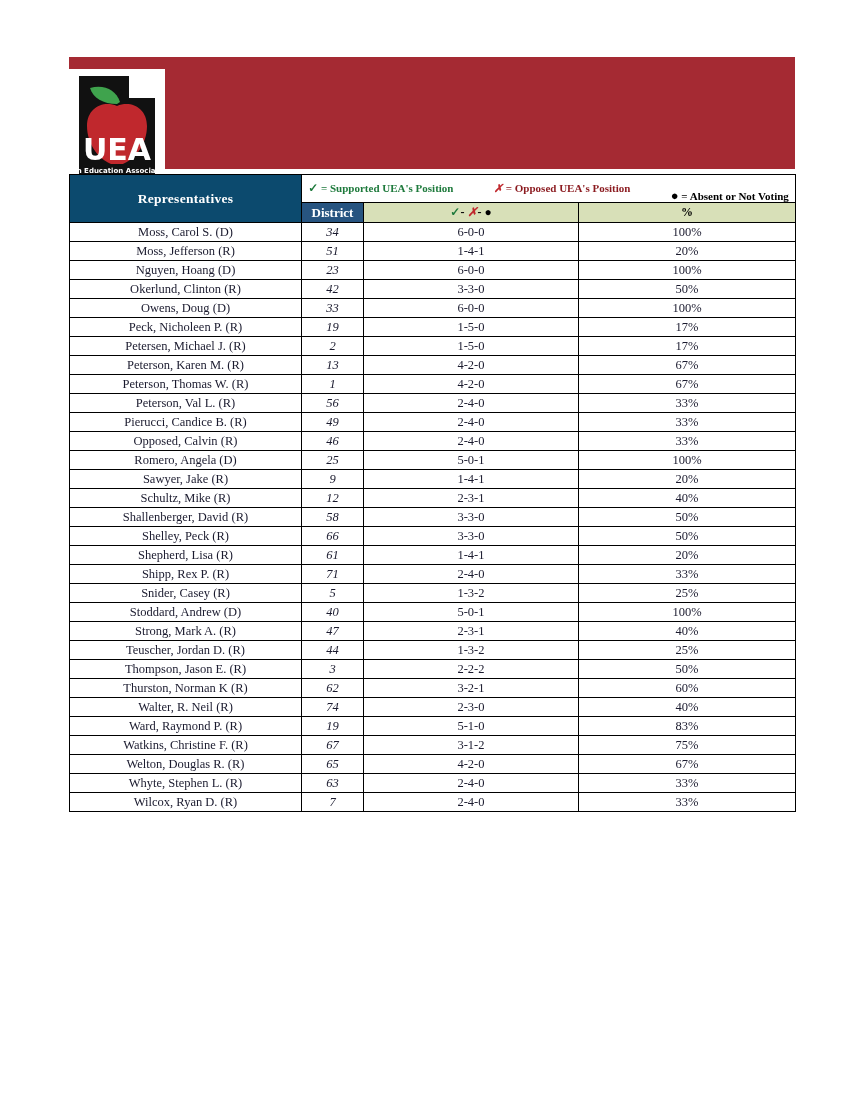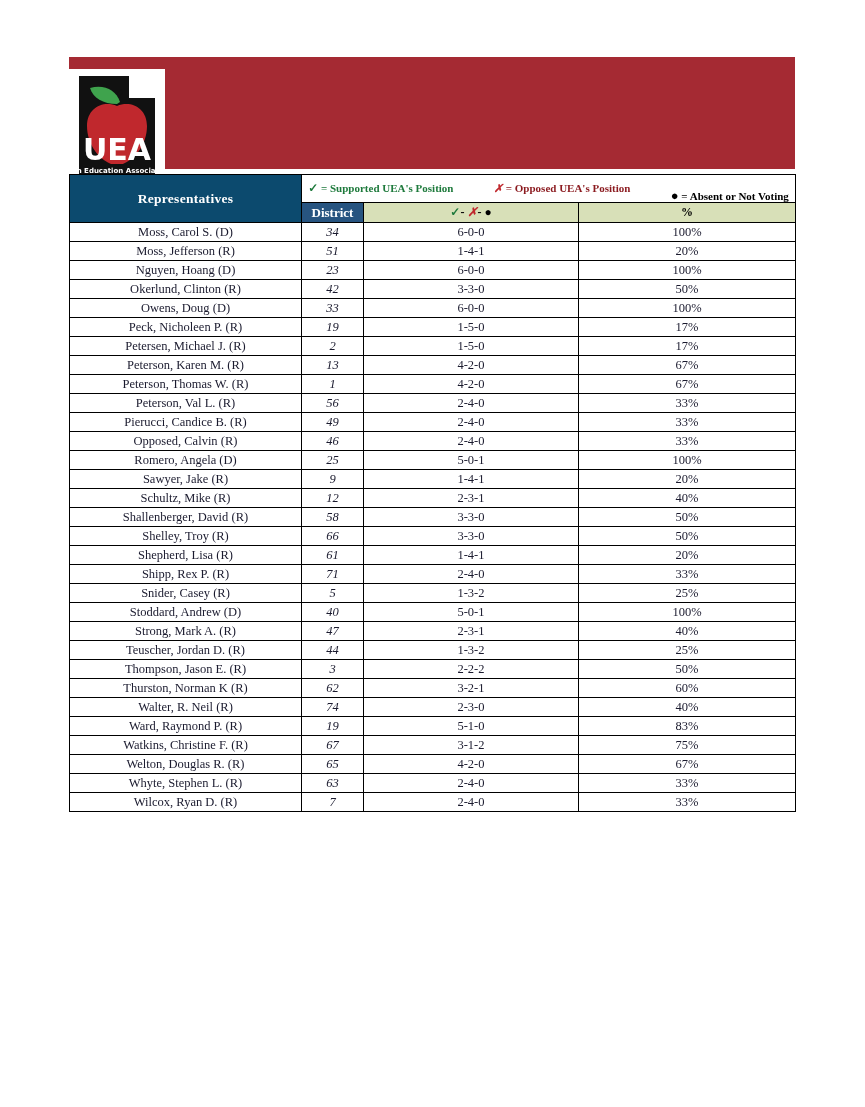--- a/index.html
+++ b/index.html
@@ -311,21 +311,21 @@
           <td class="cell-rec">2-3-1</td>
           <td class="cell-pct">40%</td>
         </tr>
         <tr class="data-row">
           <td class="cell-name">Shallenberger, David (R)</td>
           <td class="cell-dist">58</td>
           <td class="cell-rec">3-3-0</td>
           <td class="cell-pct">50%</td>
         </tr>
         <tr class="data-row">
-          <td class="cell-name">Shelley, Troy (R)</td>
+          <td class="cell-name">Shelley, Peck (R)</td>
           <td class="cell-dist">66</td>
           <td class="cell-rec">3-3-0</td>
           <td class="cell-pct">50%</td>
         </tr>
         <tr class="data-row">
           <td class="cell-name">Shepherd, Lisa (R)</td>
           <td class="cell-dist">61</td>
           <td class="cell-rec">1-4-1</td>
           <td class="cell-pct">20%</td>
         </tr>

